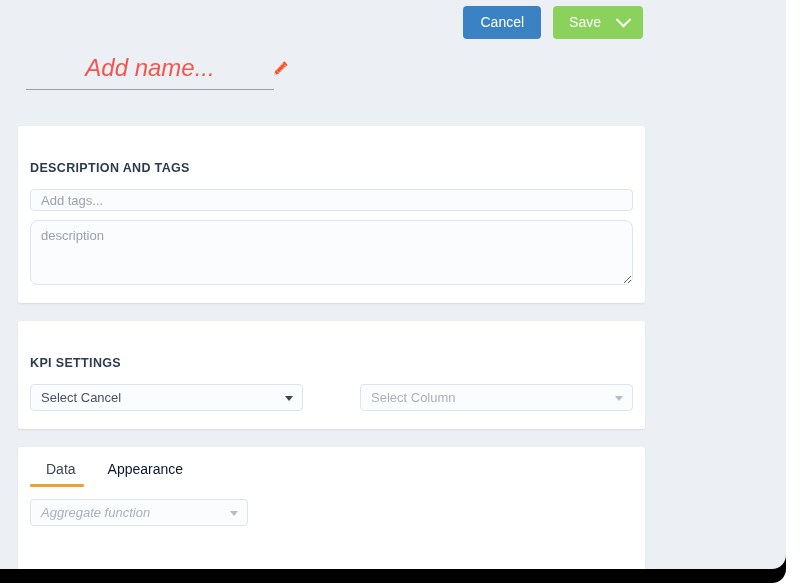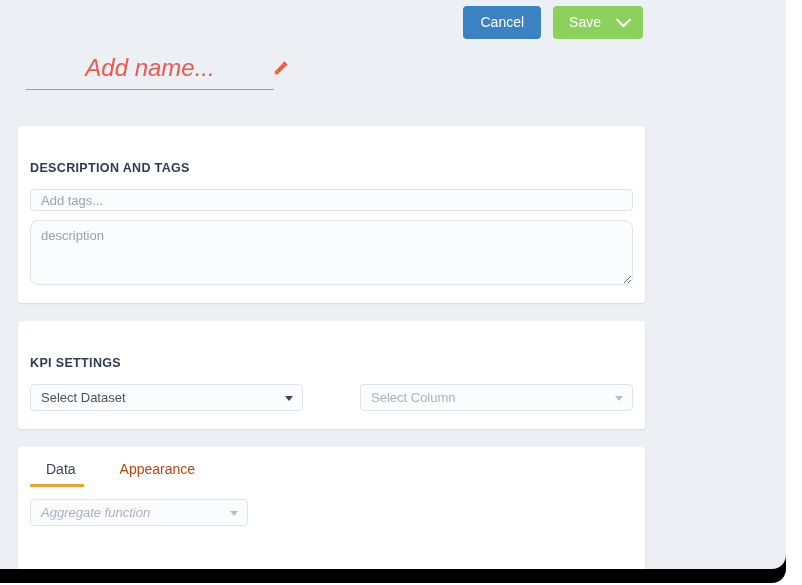--- a/index.html
+++ b/index.html
@@ -229,30 +229,30 @@
   .select.enabled  .caret { border-top: 5px solid #3d4452; }
   .select.disabled .caret { border-top: 5px solid #b6bcc6; }
 
   #select-dataset { width: 285px; }
   #select-column  { width: 285px; margin-left: 43px; }
   #select-agg     { width: 218px; margin-top: 12px; font-style: italic; }
 
   
   .tabs {
     display: flex;
-    gap: 12px;
+    gap: 0;
     margin-top: 14px;
     position: relative;
   }
 
   .tab {
     font-size: 14px;
     padding: 0 16px 10px 16px;
     cursor: pointer;
-    color: #c2410c;
+    color: #0f172a;
     position: relative;
   }
   .tab.active { color: #3c4456; }
   .tab.active::after {
     content: "";
     position: absolute;
     left: 0;
     right: 8px;
     bottom: 0;
     height: 3px;
@@ -296,21 +296,21 @@
           <input class="txt-input" type="text" value="" placeholder="Add tags..." style="">
           <textarea class="txt-area" placeholder="description" style=""></textarea>
         </div>
       </div>
 
       <div class="card" id="card-dataset">
         <div class="card-title">KPI SETTINGS</div>
         <div class="card-body">
           <div class="select-row">
             <div class="select enabled" id="select-dataset">
-              <span class="lbl">Select Dataset</span>
+              <span class="lbl">Select Cancel</span>
               <span class="caret"></span>
             </div>
             <div class="select disabled" id="select-column">
               <span class="lbl">Select Column</span>
               <span class="caret"></span>
             </div>
           </div>
         </div>
       </div>
 

